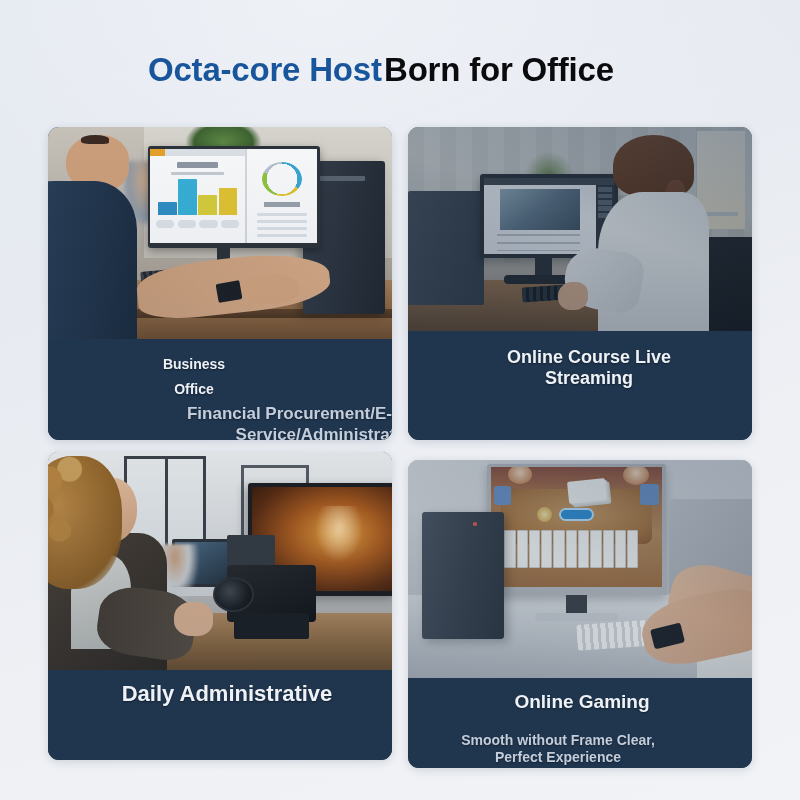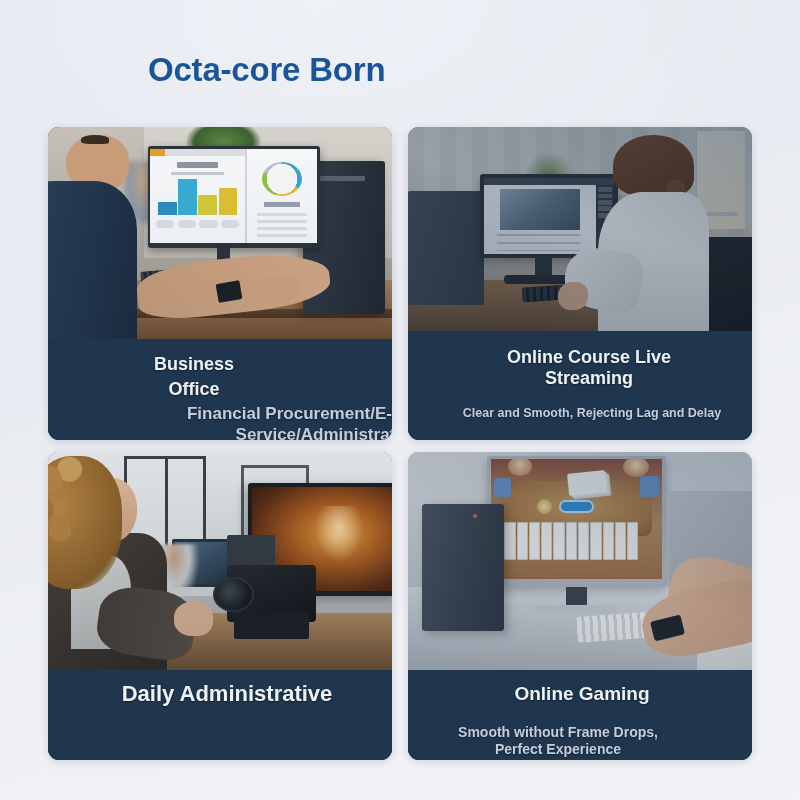--- a/index.html
+++ b/index.html
@@ -33,21 +33,21 @@
   .grid { position:absolute; left:48px; top:127px; width:704px; height:633px; }
   .card {
     position:absolute; width:344px; height:313px;
     border-radius:11px; overflow:hidden;
     background:#20364f;
     box-shadow:0 2px 9px rgba(30,50,80,0.16);
   }
   .card.c1 { left:0;   top:0; }
   .card.c2 { left:360; top:0; }
   .card.c3 { left:0;   top:325px; height:308px; }
-  .card.c4 { left:360px; top:325px; height:308px; }
+  .card.c4 { left:360px; top:333px; height:308px; }
   .card.c2 { left:360px; }
 
   .photo { position:absolute; left:0; top:0; width:344px; height:212px; overflow:hidden; }
   .card.c3 .photo, .card.c4 .photo { height:218px; }
 
   .caption {
     position:absolute; left:0; bottom:0; width:344px;
     background:#20364f;
   }
   .cap-title {
@@ -56,21 +56,21 @@
     white-space:pre-line;
   }
   .cap-sub {
     color:#c3cddb; font-weight:bold; text-align:center;
     text-shadow:0 1px 2px rgba(0,0,0,.4);
     white-space:pre-line;
   }
 
   
   .c1 .caption { height:101px; }
-  .c1 .cap-title { font-size:18px; line-height:25px; margin-top:13px; padding-right:52px; }
+  .c1 .cap-title { font-size:14px; line-height:25px; margin-top:13px; padding-right:52px; }
   .c1 .cap-sub {
     font-size:17px; line-height:21px; margin-top:1px;
     width:660px; position:relative; left:-4px;
   }
 
   .c2 .caption { height:109px; }
   .c2 .cap-title { font-size:18px; line-height:21px; margin-top:16px; padding-left:18px; }
   .c2 .cap-sub { font-size:12.5px; line-height:15px; margin-top:17px; padding-left:24px; }
 
   .c3 .caption { height:90px; }
@@ -326,21 +326,22 @@
   
   .c1 .tint { background:linear-gradient(180deg, rgba(26,48,76,0.02) 0%, rgba(26,48,76,0.10) 100%); }
   .c2 .tint { background:linear-gradient(200deg, rgba(22,42,68,0.46) 0%, rgba(22,42,68,0.30) 45%, rgba(22,42,68,0.40) 100%); }
   .c3 .tint { background:linear-gradient(180deg, rgba(26,48,76,0.06) 0%, rgba(26,48,76,0.16) 100%); }
   .c4 .tint { background:linear-gradient(200deg, rgba(30,54,82,0.34) 0%, rgba(30,54,82,0.20) 50%, rgba(30,54,82,0.28) 100%); }
 </style>
 </head>
 <body>
 
 <div class="title-wrap">
-  <div class="title-blue">Octa-core Born</div>
+  <div class="title-blue">Octa-core Host</div>
+  <div class="title-black">Born for Office</div>
 </div>
 
 <div class="grid">
 
   <div class="card c1">
     <div class="photo">
       <div class="scene s1">
         <div class="wall"></div>
           <div class="plant"></div>
           <div class="bgblur"></div>
@@ -444,21 +445,20 @@
           <div class="body"></div>
             <div class="arm"></div>
             <div class="hand"></div>
         </div>
       </div>
       <div class="tint"></div>
     </div>
     <div class="caption">
       <div class="cap-title">Online Course Live
 Streaming</div>
-      <div class="cap-sub">Clear and Smooth, Rejecting Lag and Delay</div>
     </div>
   </div>
 
   <div class="card c3">
     <div class="photo">
       <div class="scene s3">
         <div class="wall"></div>
           <div class="frame"></div>
           <div class="frame2"></div>
         <div class="desk"></div>
@@ -532,18 +532,18 @@
         <div class="sleeve"></div>
         <div class="arm2"></div>
         <div class="mouse"></div>
         <div class="arm1"></div>
           <div class="watch"></div>
       </div>
       <div class="tint"></div>
     </div>
     <div class="caption">
       <div class="cap-title">Online Gaming</div>
-      <div class="cap-sub">Smooth without Frame Drops,
+      <div class="cap-sub">Smooth without Frame Clear,
 Perfect Experience</div>
     </div>
   </div>
 
 </div>
 
 </body></html>

